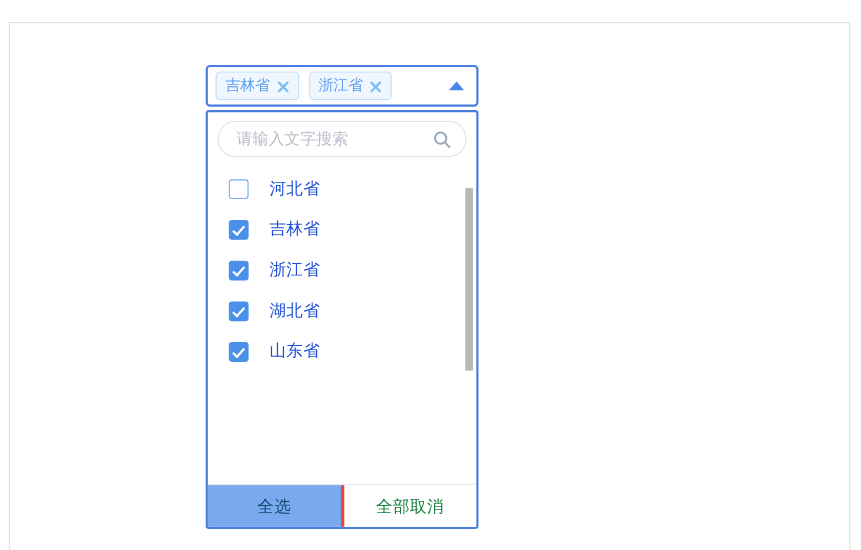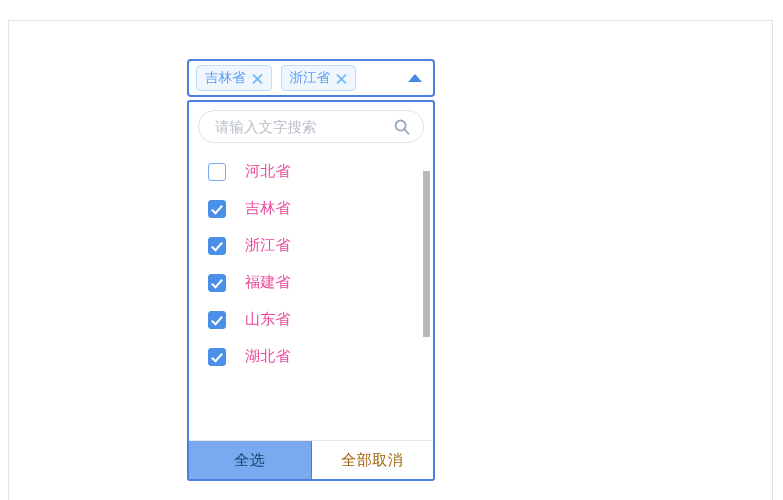--- a/index.html
+++ b/index.html
@@ -194,21 +194,21 @@
     top: 2px;
     width: 4px;
     height: 9px;
     border: solid #ffffff;
     border-width: 0 2.2px 2.2px 0;
     transform: rotate(42deg);
   }
   .option-label {
     margin-left: 19px;
     font-size: 15px;
-    color: #ec4899;
+    color: #1d4ed8;
     letter-spacing: 0.3px;
   }
 
   
   .scrollbar-track {
     position: absolute;
     right: 3px;
     top: 0;
     width: 7px;
     height: 100%;
@@ -240,22 +240,22 @@
     cursor: pointer;
     letter-spacing: 0.5px;
     user-select: none;
   }
   .footer-btn.primary {
     background: #7aa9ef;
     color: #0c4a6e;
   }
   .footer-btn.secondary {
     background: #ffffff;
-    color: #a16207;
-    border-left: 1px solid #ef4444;
+    color: #15803d;
+    border-left: 3px solid #ef4444;
   }
 </style>
 </head>
 <body>
 
 <div class="page-frame">
 
   <div class="multiselect">
 
     <div class="control-box">
@@ -301,33 +301,29 @@
         <div class="option-row">
           <span class="cbox checked"></span>
           <span class="option-label">吉林省</span>
         </div>
 
         <div class="option-row">
           <span class="cbox checked"></span>
           <span class="option-label">浙江省</span>
         </div>
 
+
         <div class="option-row">
           <span class="cbox checked"></span>
-          <span class="option-label">福建省</span>
+          <span class="option-label">湖北省</span>
         </div>
 
         <div class="option-row">
           <span class="cbox checked"></span>
           <span class="option-label">山东省</span>
-        </div>
-
-        <div class="option-row">
-          <span class="cbox checked"></span>
-          <span class="option-label">湖北省</span>
         </div>
 
 
 
         <div class="scrollbar-track">
           <div class="scrollbar-thumb"></div>
         </div>
       </div>
 
       <div class="footer">

